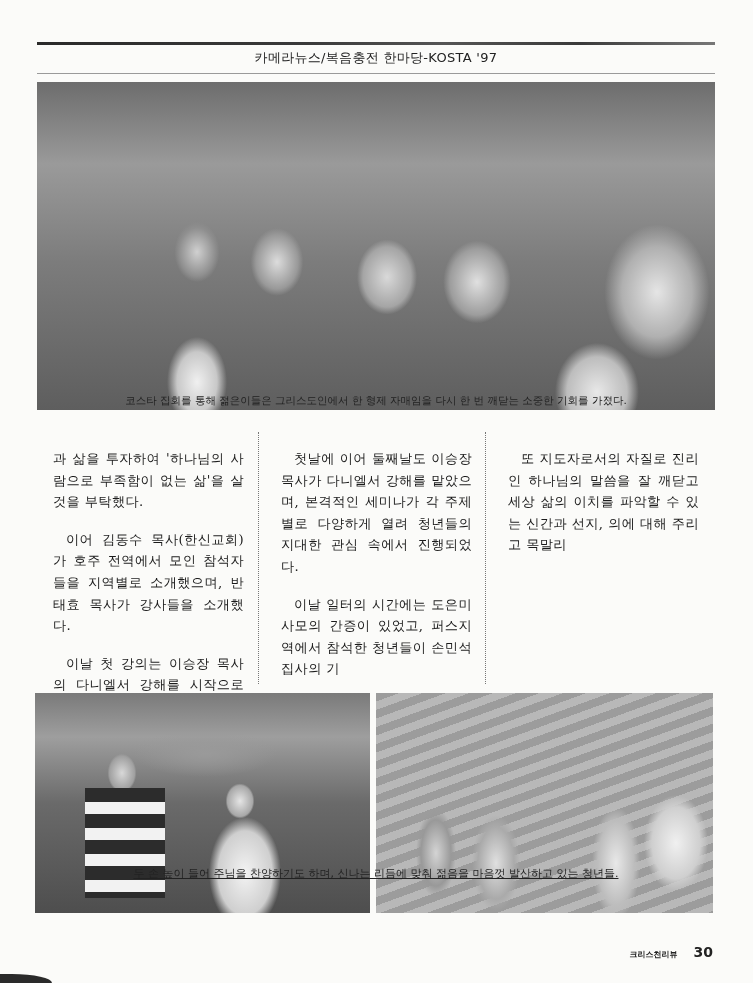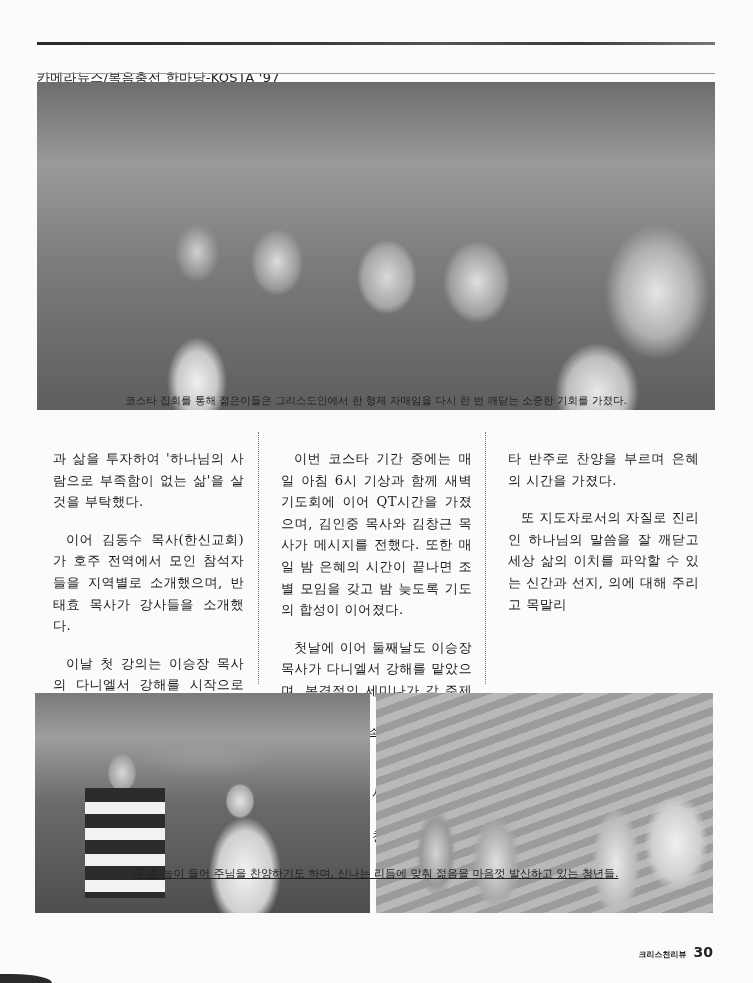--- a/index.html
+++ b/index.html
@@ -24,24 +24,24 @@
     .rule-bottom {
       position: absolute;
       left: 37px; top: 73px;
       width: 678px; height: 1px;
       background: #9a9a9a;
     }
     .section-header {
       position: absolute;
       left: 37px; top: 49px;
       width: 678px;
+      text-align: center;
       font-size: 13px;
       letter-spacing: 0.3px;
       color: #222;
-      margin-top: 20px;
     }
     .photo {
       position: absolute;
       overflow: hidden;
       background: #8a8a8a;
     }
     .photo-main {
       left: 37px; top: 82px;
       width: 678px; height: 328px;
       background:
@@ -114,21 +114,21 @@
       border-left: 1px dotted #777;
     }
     .div-1 { left: 258px; }
     .div-2 { left: 485px; }
     .footer {
       position: absolute;
       right: 40px;
       top: 944px;
       display: flex;
       align-items: baseline;
-      gap: 7px;
+      gap: 16px;
     }
     .footer .magazine {
       font-size: 8px;
       font-weight: bold;
       color: #222;
     }
     .footer .pagenum {
       font-size: 14px;
       font-weight: bold;
       color: #222;
@@ -153,27 +153,25 @@
 </div>
 <div class="caption caption-main">코스타 집회를 통해 젊은이들은 그리스도인에서 한 형제 자매임을 다시 한 번 깨닫는 소중한 기회를 가졌다.</div>
 
 <div class="col col-1">
   <p>과 삶을 투자하여 '하나님의 사람으로 부족함이 없는 삶'을 살것을 부탁했다.</p>
   <p class="indent">이어 김동수 목사(한신교회)가 호주 전역에서 모인 참석자들을 지역별로 소개했으며, 반태효 목사가 강사들을 소개했다.</p>
   <p class="indent">이날 첫 강의는 이승장 목사의 다니엘서 강해를 시작으로 진행됐으며, 일터의 현장 시간에는 임종학 목사가 자신의 삶을 통한 간증을 했으며, 60여 명이 참석한 멜본지역 청년들이 율동과 함께 특별찬양을 부르며 홍정길 목사가 인도하는 은혜의 시간을 가졌다.</p>
 </div>
 <div class="col-divider div-1"></div>
 <div class="col col-2">
-  <p class="indent">이번 코스타 기간 중에는 매일 아침 6시 기상과 함께 새벽기도회에 이어 QT시간을 가졌으며, 김인중 목사와 김창근 목사가 메시지를 전했다. 또한 매일 밤 은혜의 시간이 끝나면 조별 모임을 갖고 밤 늦도록 기도의 합성이 이어졌다.</p>
   <p class="indent">첫날에 이어 둘째날도 이승장 목사가 다니엘서 강해를 맡았으며, 본격적인 세미나가 각 주제별로 다양하게 열려 청년들의 지대한 관심 속에서 진행되었다.</p>
   <p class="indent">이날 일터의 시간에는 도은미 사모의 간증이 있었고, 퍼스지역에서 참석한 청년들이 손민석 집사의 기</p>
 </div>
 <div class="col-divider div-2"></div>
 <div class="col col-3">
-  <p>타 반주로 찬양을 부르며 은혜의 시간을 가졌다.</p>
   <p class="indent">또 지도자로서의 자질로 진리인 하나님의 말씀을 잘 깨닫고 세상 삶의 이치를 파악할 수 있는 신간과 선지, 의에 대해 주리고 목말리</p>
 </div>
 
 <div class="photo photo-bl">
   
 </div>
 <div class="photo photo-br">
   
 </div>
 <div class="caption caption-bottom">두 손 높이 들어 주님을 찬양하기도 하며, 신나는 리듬에 맞춰 젊음을 마음껏 발산하고 있는 청년들.</div>

